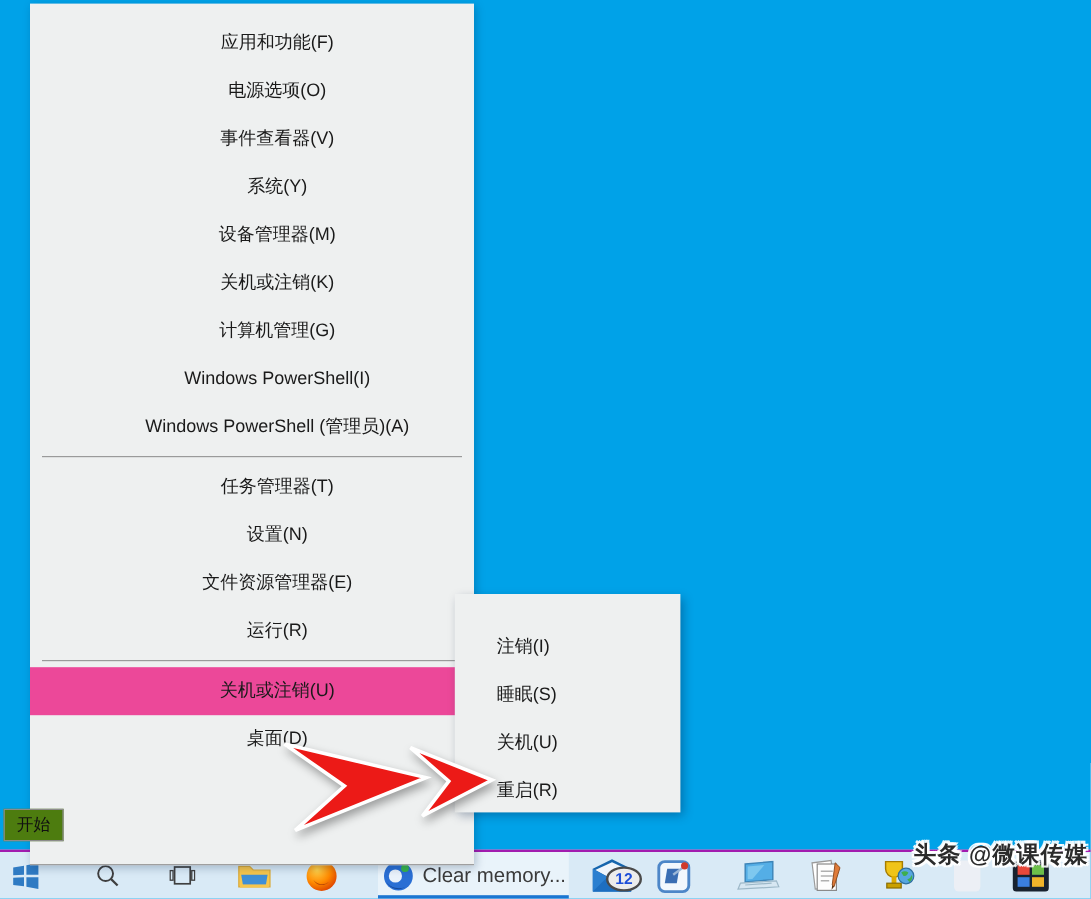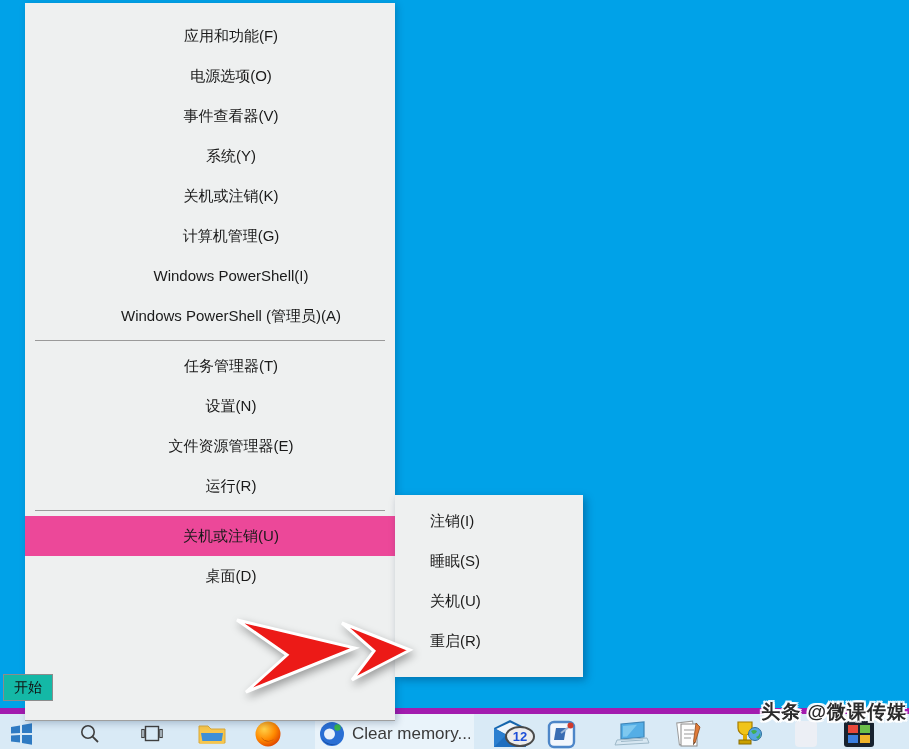--- a/index.html
+++ b/index.html
@@ -1,21 +1,21 @@
 <!DOCTYPE html>
 <html><head>
 <meta charset="utf-8">
 <style>
   html,body{margin:0;padding:0;}
   body{font-family:"Liberation Sans","DejaVu Sans",sans-serif;}
   #stage{position:relative;width:909px;height:749px;background:#00a2e8;overflow:hidden;}
 
   
   #taskbar{position:absolute;left:0;top:708px;width:909px;height:41px;background:#d9eaf6;
-           border-top:6px solid #a21caf;box-sizing:border-box;z-index:10;}
+           border-top:2px solid #a21caf;box-sizing:border-box;z-index:10;}
   .tb-btn{position:absolute;top:0;height:40px;display:flex;align-items:center;justify-content:center;}
   .tb-btn svg{display:block;}
   #browser-task{background:rgba(255,255,255,0.42);}
   #browser-task .task-label{font-size:17px;color:#3a3a3a;margin-left:7px;white-space:nowrap;
       overflow:hidden;max-width:118px;}
   .active-underline{position:absolute;left:0;bottom:0;width:100%;height:4px;background:#1b76d2;}
   #mail-badge{position:absolute;left:17px;top:12px;width:30px;height:21px;border-radius:50%;
       background:#ececec;border:2px solid #4a4a4a;box-sizing:border-box;font-size:13px;font-weight:bold;
       color:#1d4ed8;text-align:center;line-height:17px;}
   .grid-app-box{width:30px;height:26px;background:#18222f;border-radius:3px;display:grid;
@@ -24,27 +24,27 @@
 
   
   #winx-menu{position:absolute;left:25px;top:3px;width:370px;height:718px;background:#eef0f0;
       box-sizing:border-box;padding-top:13px;z-index:20;border-bottom:1px solid #9f9f9f;
       box-shadow:2px 2px 7px rgba(0,30,70,0.25);text-align:center;}
   .mi{height:40px;line-height:40px;padding-left:42px;font-size:15px;color:#1a1a1a;white-space:nowrap;cursor:default;}
   .mi.highlight{background:#ec4899;}
   .sep{height:1px;background:#9a9a9a;margin:4px 10px 5px 10px;}
 
   
-  #winx-submenu{position:absolute;left:395px;top:495px;width:188px;height:182px;background:#eef0f0;
-      box-sizing:border-box;padding-top:6px;z-index:20;box-shadow:3px 3px 8px rgba(0,30,70,0.35);}
+  #winx-submenu{position:absolute;left:379px;top:495px;width:188px;height:182px;background:#eef0f0;
+      box-sizing:border-box;padding-top:24px;z-index:20;box-shadow:3px 3px 8px rgba(0,30,70,0.35);}
   #winx-submenu .mi{padding-left:35px;}
 
   
   #start-tooltip{position:absolute;left:3px;top:674px;height:27px;line-height:25px;padding:0 10px;
-      background:#14b8a6;border:1px solid #8c8c8c;box-sizing:border-box;font-size:14px;color:#111;
+      background:#4d7c0f;border:1px solid #8c8c8c;box-sizing:border-box;font-size:14px;color:#111;
       z-index:50;white-space:nowrap;}
 
   
   #red-arrow{position:absolute;left:222px;top:605px;z-index:60;overflow:visible;
       filter:drop-shadow(2px 4px 4px rgba(0,0,0,0.35));}
 
   
   #watermark{position:absolute;right:2px;top:699px;z-index:15;font-size:19px;font-weight:700;
       color:#2b2b2b;white-space:nowrap;letter-spacing:1px;
       text-shadow:-2px -2px 0 rgba(255,255,255,.9),2px -2px 0 rgba(255,255,255,.9),
@@ -181,20 +181,21 @@
     </div>
   </div>
 
   <div id="watermark">头条 @微课传媒</div>
 
   <div id="winx-menu">
     <div class="mi">应用和功能(F)</div>
     <div class="mi">电源选项(O)</div>
     <div class="mi">事件查看器(V)</div>
     <div class="mi">系统(Y)</div>
+    <div class="mi">设备管理器(M)</div>
     <div class="mi">关机或注销(K)</div>
     <div class="mi">计算机管理(G)</div>
     <div class="mi">Windows PowerShell(I)</div>
     <div class="mi">Windows PowerShell (管理员)(A)</div>
     <div class="sep"></div>
     <div class="mi">任务管理器(T)</div>
     <div class="mi">设置(N)</div>
     <div class="mi">文件资源管理器(E)</div>
     <div class="mi">运行(R)</div>
     <div class="sep"></div>

